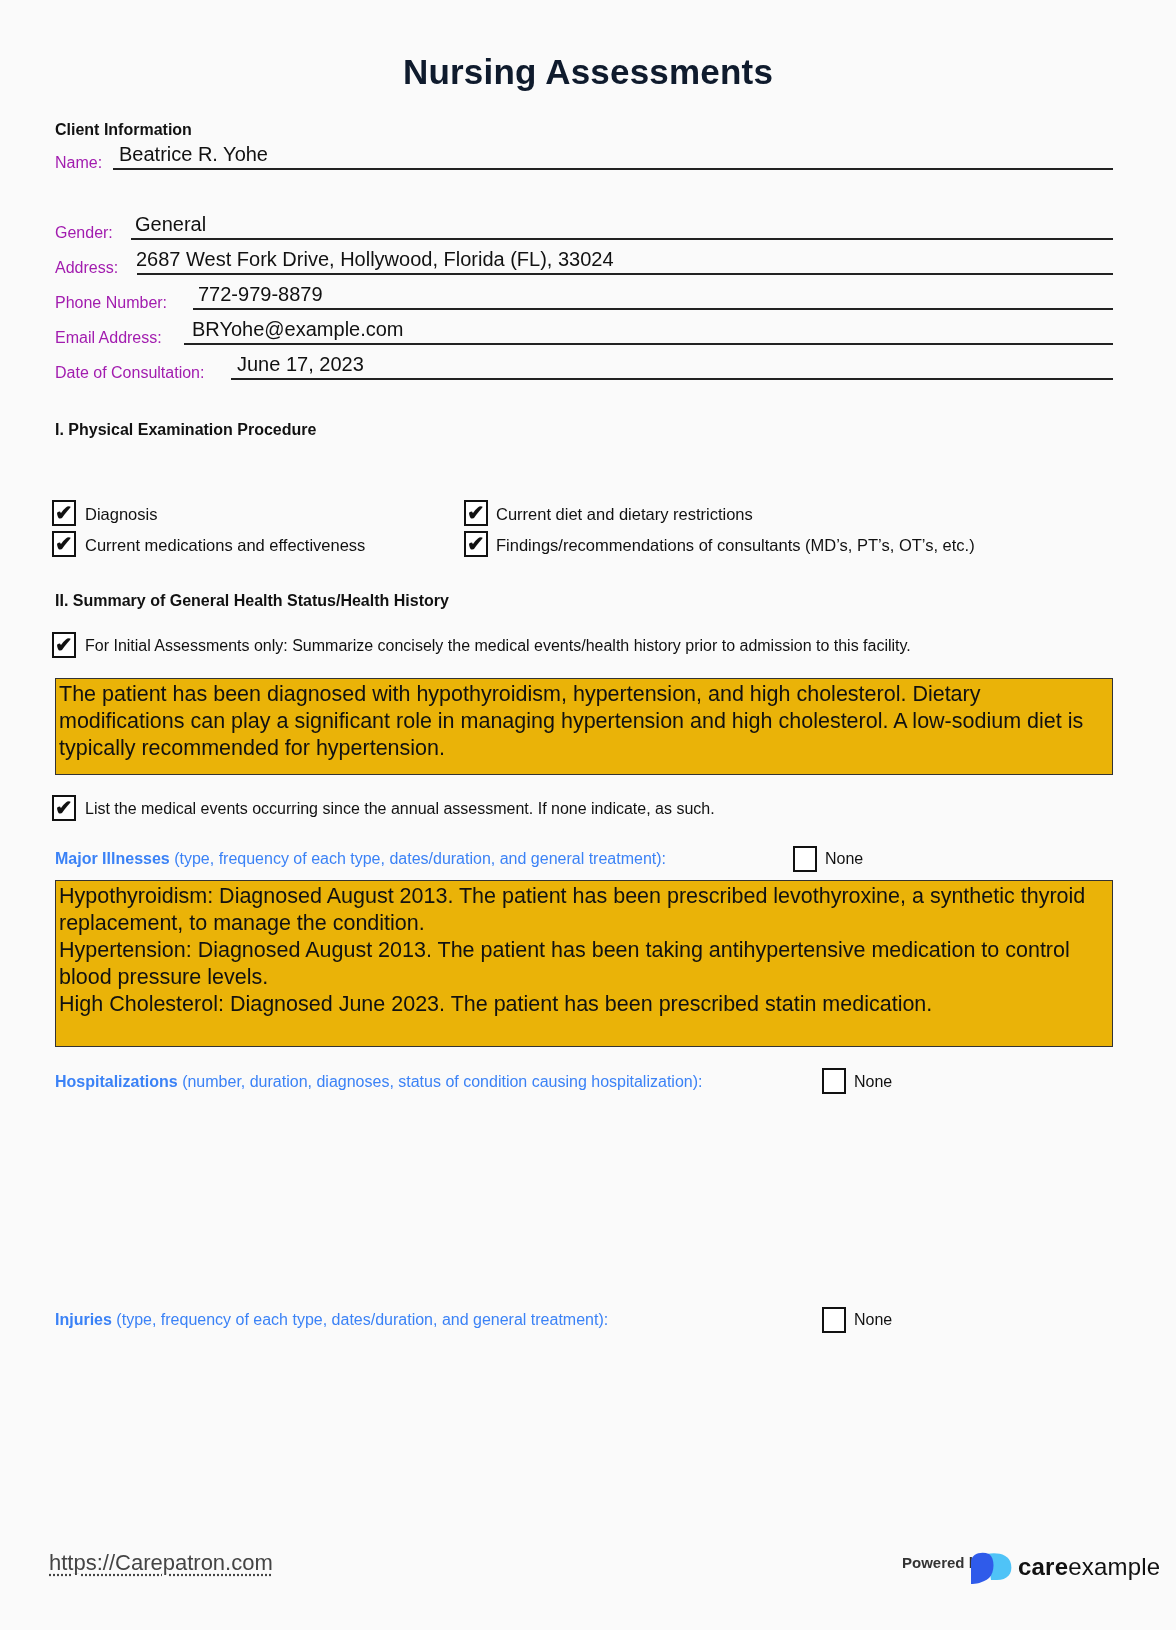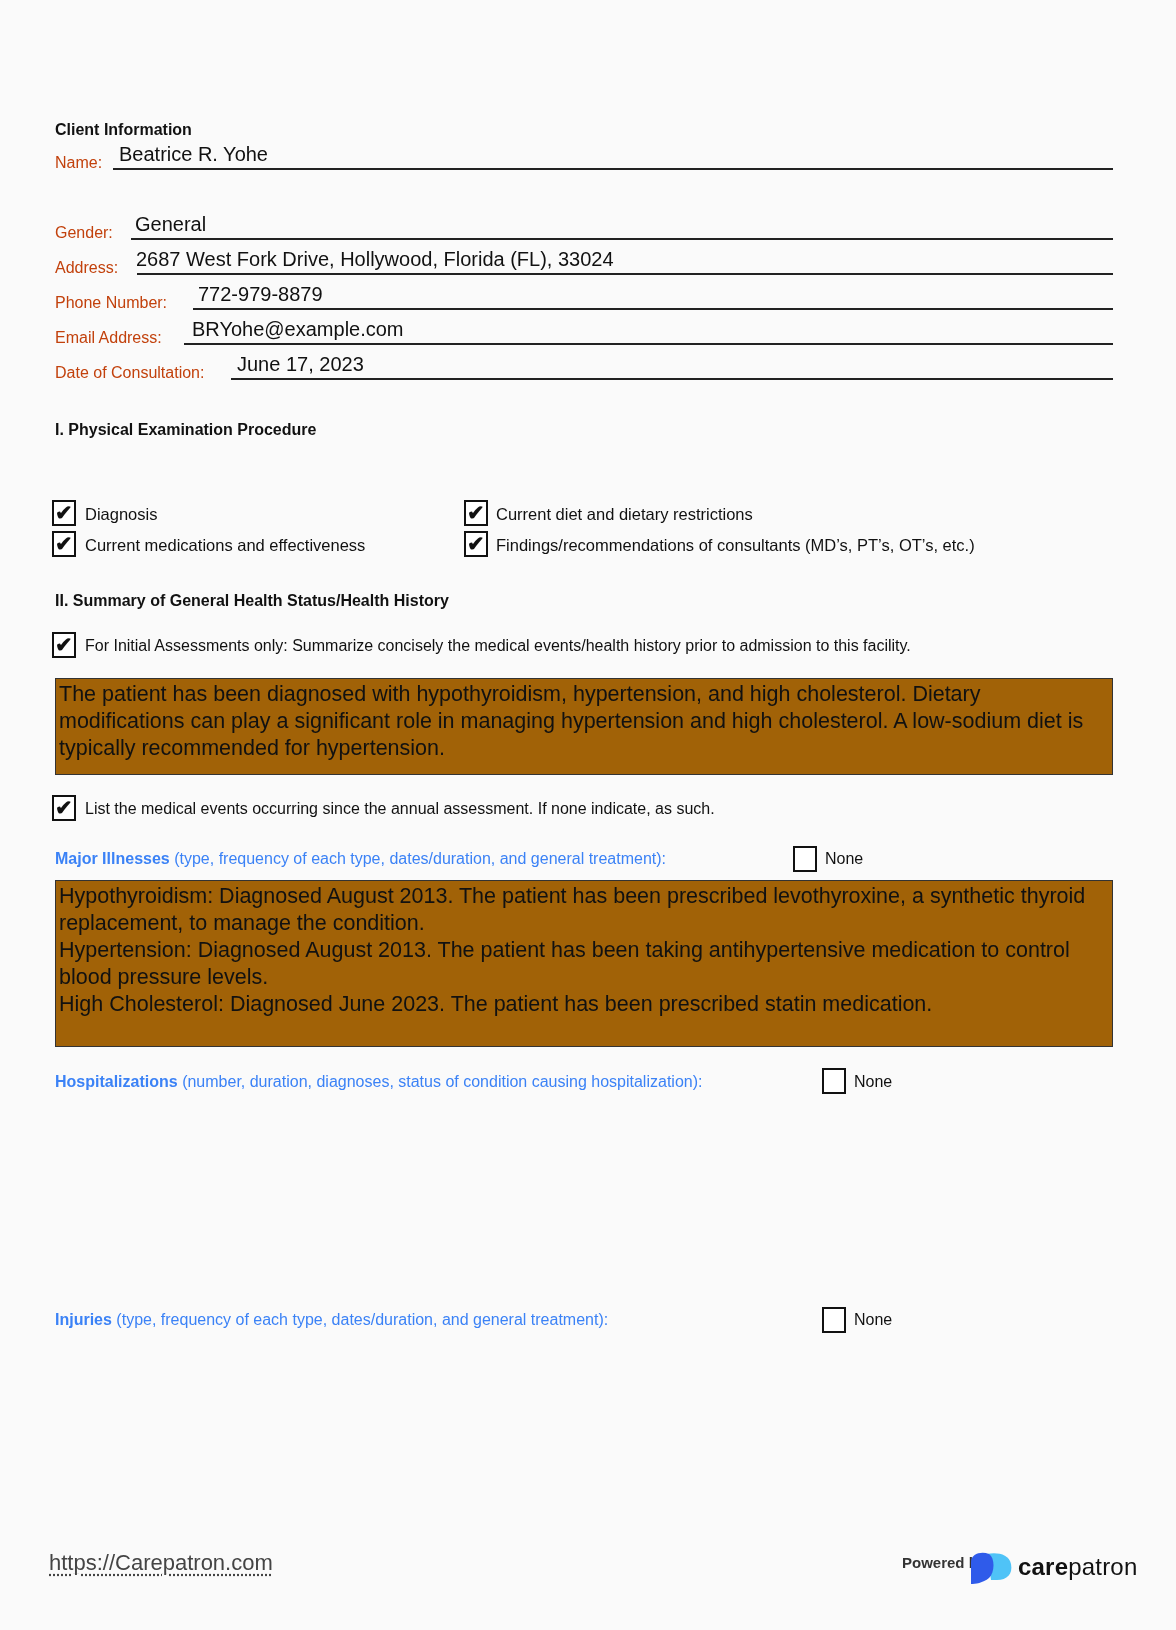--- a/index.html
+++ b/index.html
@@ -6,48 +6,49 @@
   html, body { width: 1176px; height: 1630px; background: #fafafa; }
   body { font-family: "Liberation Sans", sans-serif; color: #111; position: relative; overflow: hidden; }
   .page { position: absolute; left: 0; top: 0; width: 1176px; height: 1630px; }
 
   .title { position: absolute; top: 52px; left: 0; width: 1176px; text-align: center;
     font-size: 35px; font-weight: bold; color: #0f1b2d; letter-spacing: 0.2px; }
 
   .section-title { position: absolute; left: 55px; font-size: 16px; font-weight: bold; color: #111; }
 
   .field { position: absolute; left: 55px; width: 1058px; height: 30px; }
-  .field .lbl { position: absolute; left: 0; bottom: -2px; font-size: 16px; color: #c2410c; white-space: nowrap; }
+  .field .lbl { position: absolute; left: 0; bottom: -2px; font-size: 16px; color: #a21caf; white-space: nowrap; }
   .field .line { position: absolute; right: 0; bottom: 0; height: 2px; background: #222; }
   .field .val { position: absolute; bottom: 4px; font-size: 20px; color: #111; white-space: nowrap; }
 
   .para { position: absolute; left: 55px; font-size: 16px; color: #111; }
 
   .cb { position: absolute; width: 24px; height: 26px; border: 2px solid #111; background: #fff; }
   .cb .tick { position: absolute; left: 1px; top: -2px; font-size: 21px; font-weight: bold; color: #111; line-height: 26px; }
   .cb-label { position: absolute; font-size: 16.5px; color: #111; white-space: nowrap; }
 
   .q { position: absolute; left: 55px; font-size: 16px; color: #3b82f6; white-space: nowrap; }
   .q b { font-weight: bold; }
 
-  .box { position: absolute; left: 55px; width: 1058px; border: 1.5px solid #333; background: #a16207;
+  .box { position: absolute; left: 55px; width: 1058px; border: 1.5px solid #333; background: #eab308;
     padding: 2px 3px; font-size: 21.5px; line-height: 27px; color: #111; white-space: pre-wrap; }
 
   .footer-link { position: absolute; left: 49px; top: 1550px; font-size: 22px; color: #444;
     text-decoration: underline; text-decoration-style: dotted; text-underline-offset: 4px; }
   .powered { position: absolute; left: 902px; top: 1554px; font-size: 15px; color: #333; font-weight: bold; }
   .logo { position: absolute; left: 967px; top: 1550px; width: 48px; height: 34px; }
   .logo-text { position: absolute; left: 1018px; top: 1553px; font-size: 24px; color: #111; letter-spacing: 0.2px; }
   .logo-text b { font-weight: bold; }
 </style>
 </head>
 <body>
 
 <div class="page">
 
+  <div class="title">Nursing Assessments</div>
 
   <div class="section-title" style="top:121px;">Client Information</div>
 
   <div class="field" style="top:140px;">
     <span class="lbl">Name:</span>
     <span class="line" style="left:58px;"></span>
     <span class="val" style="left:64px;">Beatrice R. Yohe</span>
   </div>
 
 
@@ -140,15 +141,15 @@
   <div class="cb" style="left:822px; top:1307px;"></div>
   <div class="cb-label" style="left:854px; top:1311px; font-size:16px;">None</div>
 
 
   <a class="footer-link">https://Carepatron.com</a>
   <div class="powered">Powered by</div>
   <svg class="logo" viewBox="0 0 48 34">
     <path d="M20 4 C30 2 42 4 44 14 C46 24 40 30 30 30 L24 30 Z" fill="#4fc3f7"></path>
     <path d="M4 12 C4 4 14 1 22 4 C28 8 28 22 22 28 C16 33 8 34 4 34 Z" fill="#2f5bea"></path>
   </svg>
-  <div class="logo-text"><b>care</b><span>patron</span></div>
+  <div class="logo-text"><b>care</b><span>example</span></div>
 
 </div>
 
 </body></html>

